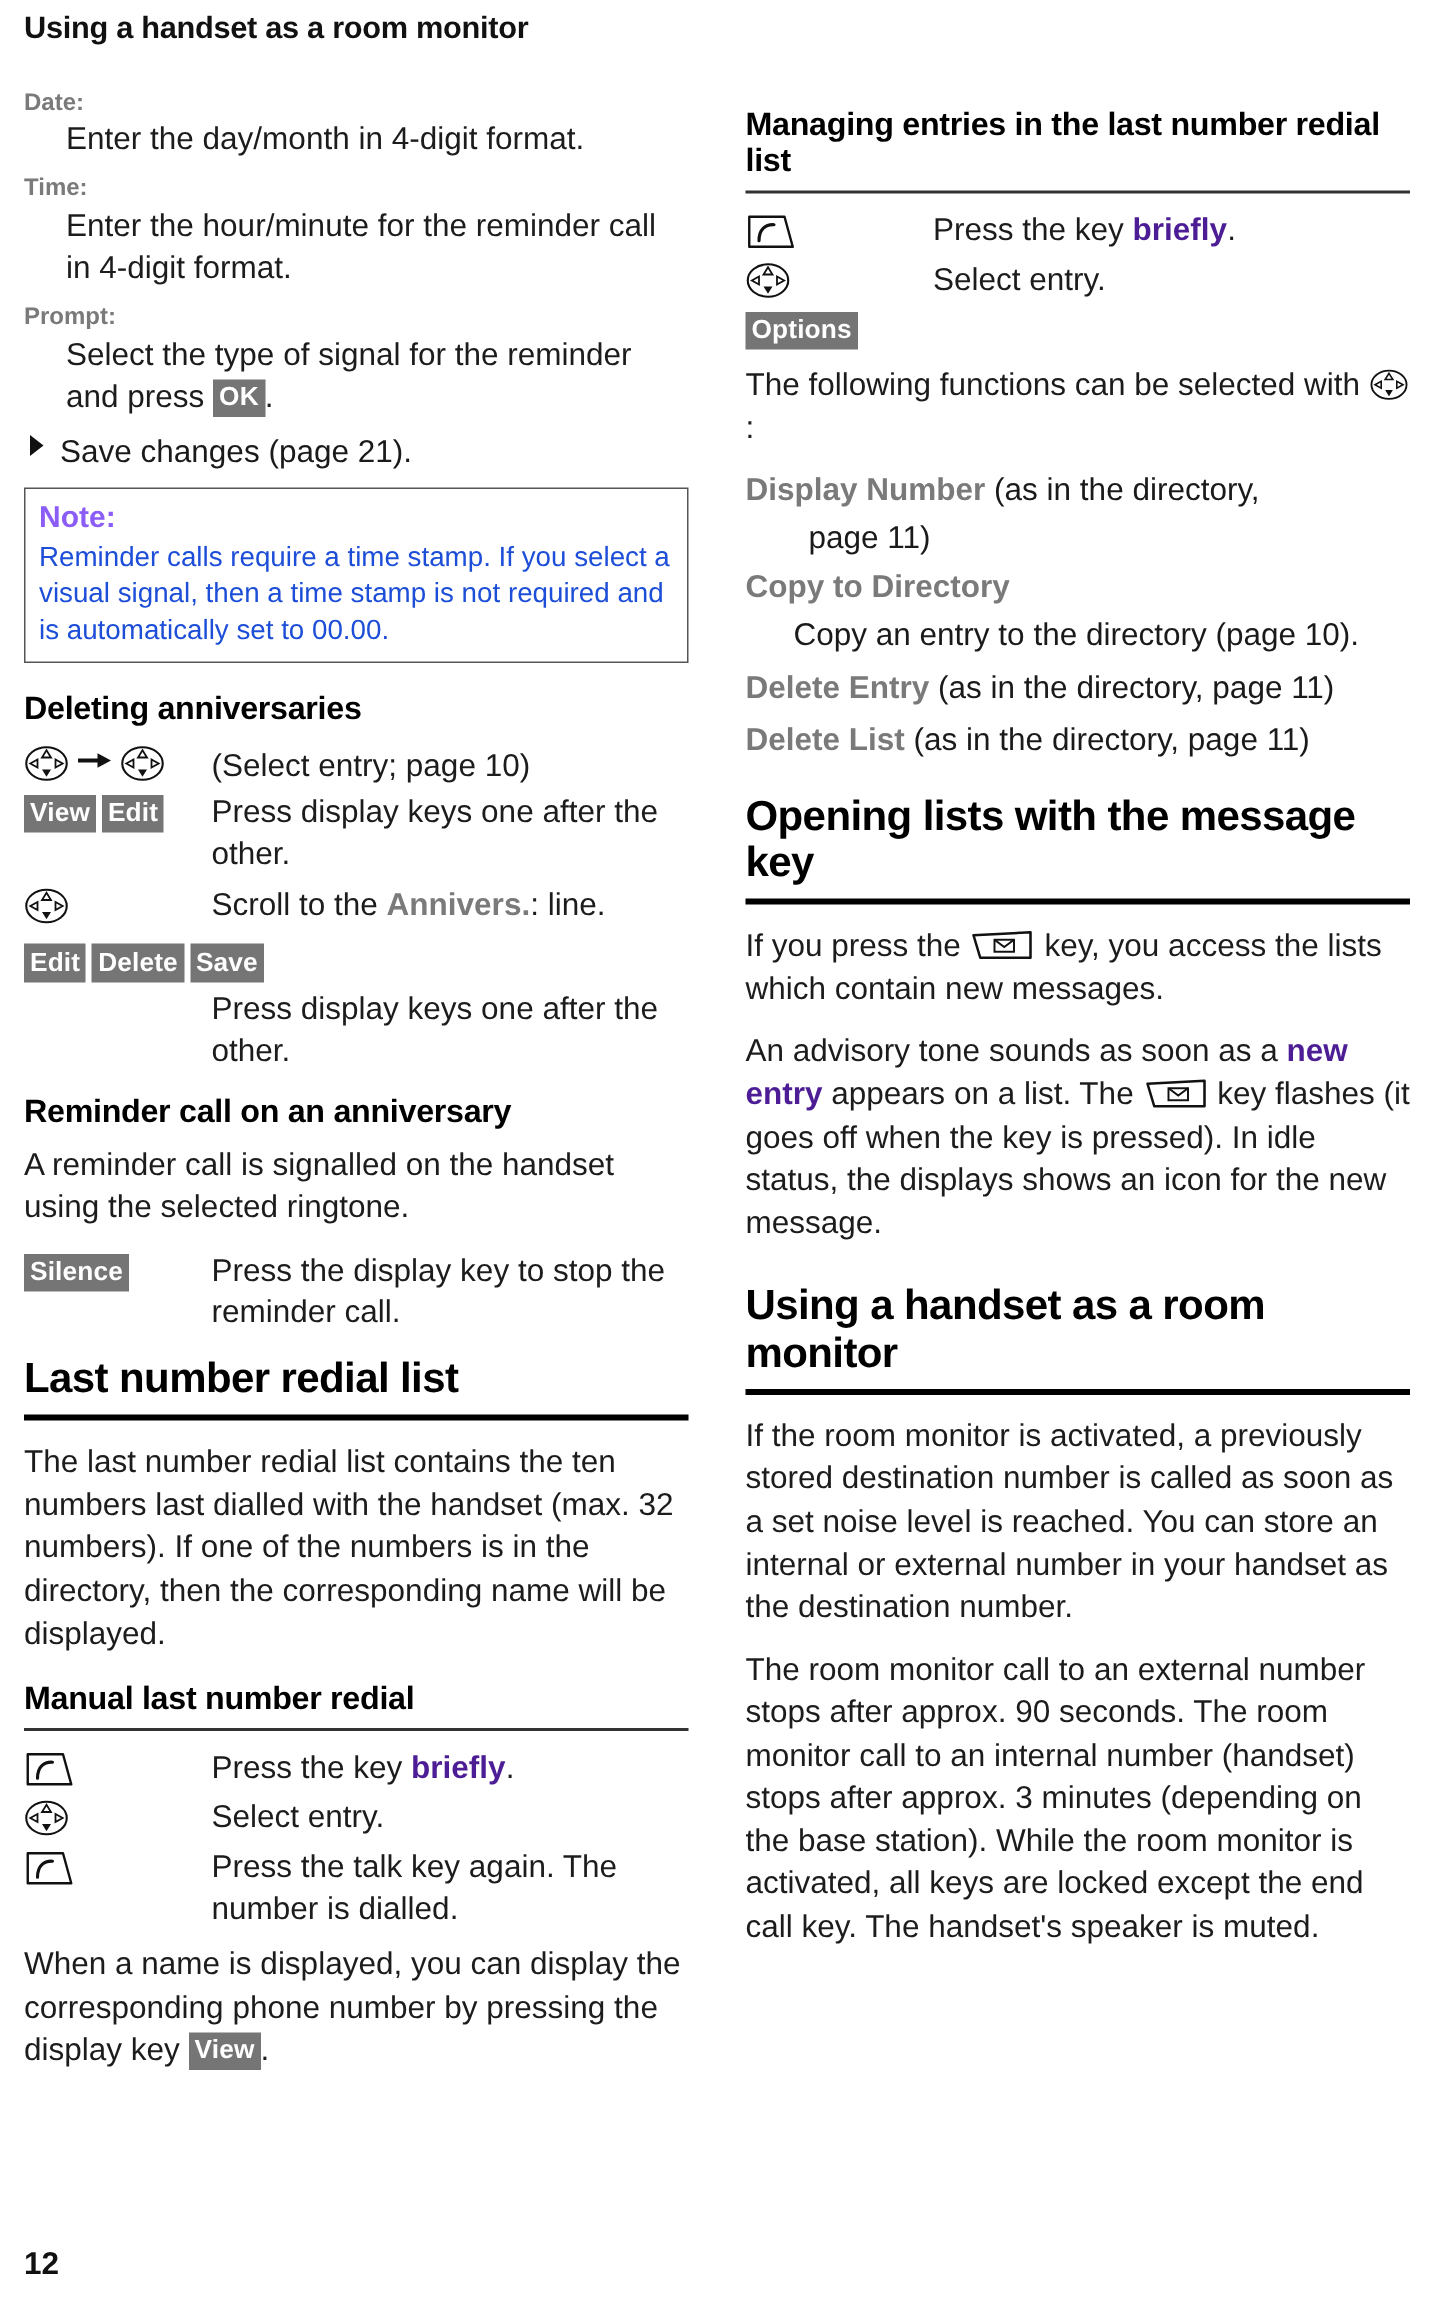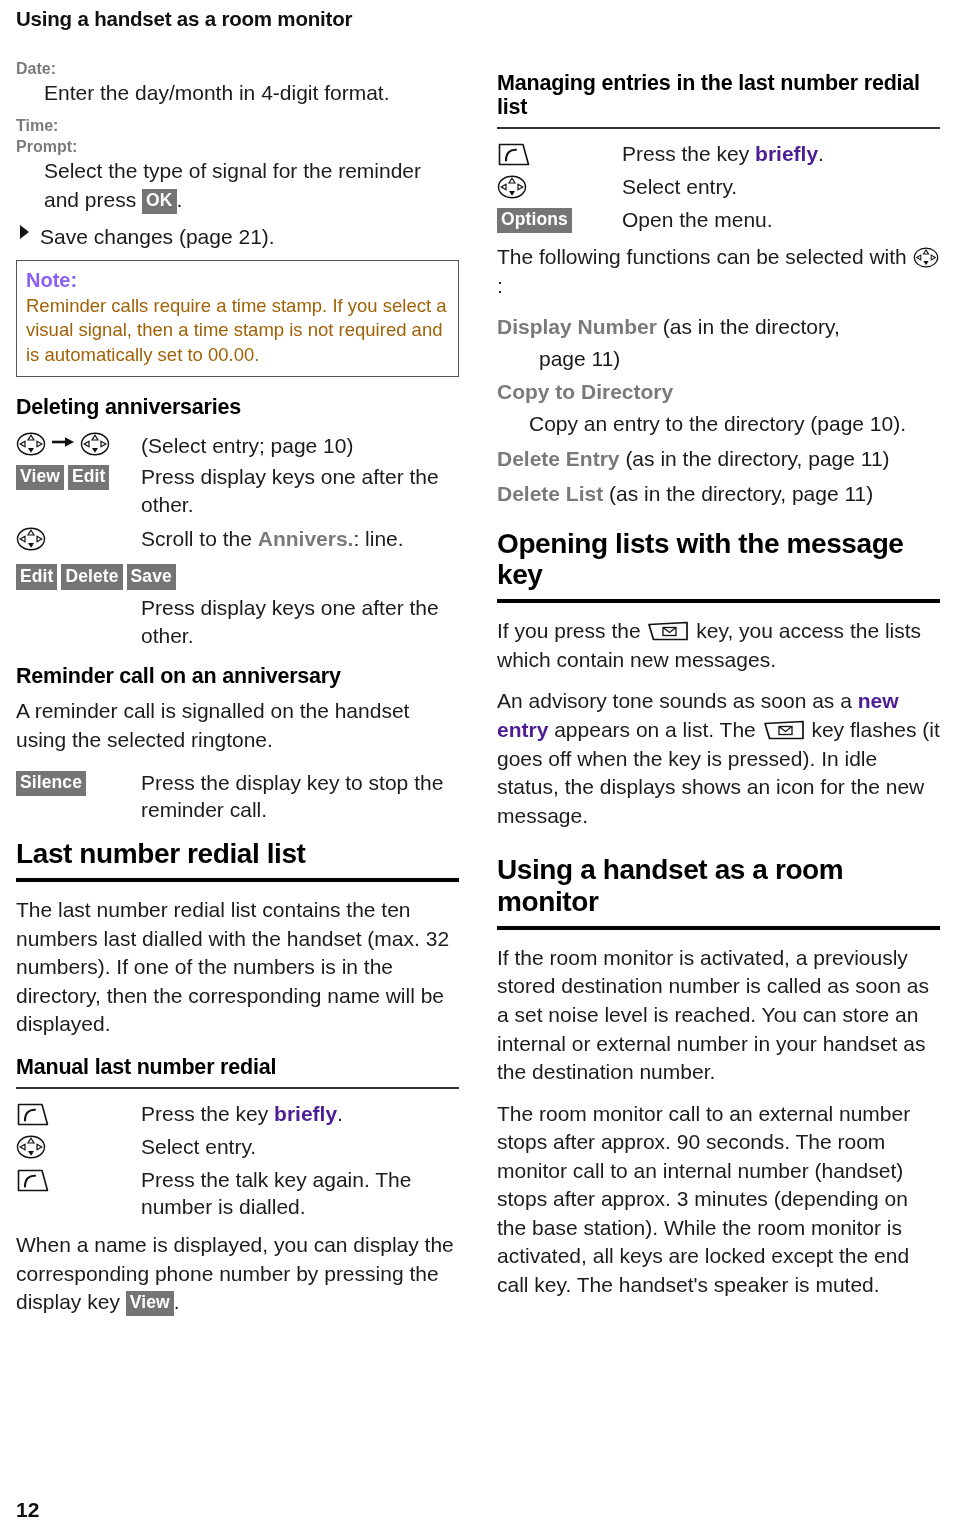--- a/index.html
+++ b/index.html
@@ -119,21 +119,21 @@
     font-size: 20px;
     font-weight: bold;
     color: #8b5cf6;
     margin: 0 0 2px 0;
     line-height: 1.2;
   }
   .note-body {
     font-size: 18.5px;
     line-height: 1.32;
     margin: 0;
-    color: #a16207;
+    color: #1d4ed8;
   }
 
   
   .step {
     display: flex;
     align-items: flex-start;
     margin: 0 0 2px 0;
   }
   .step-keys {
     flex: 0 0 125px;
@@ -218,20 +218,21 @@
 
   <div class="columns">
 
     <div class="col col-left">
 
       <div>
         <div class="term">Date:</div>
         <div class="term-def">Enter the day/month in 4-digit format.</div>
 
         <div class="term">Time:</div>
+        <div class="term-def">Enter the hour/minute for the reminder call in 4-digit format.</div>
 
         <div class="term">Prompt:</div>
         <div class="term-def"><span>Select the type of signal for the reminder and press </span><span class="dkey">OK</span><span>.</span></div>
       </div>
 
       <div class="bullet-line">
         <svg class="icon icon-tri" viewBox="0 0 13 18">
           <polygon points="2,2 11,9 2,16" fill="#111"></polygon>
         </svg>
         <span class="txt">Save changes (page 21).</span>
@@ -377,21 +378,20 @@
             <polygon points="25.8,12 21,9.3 21,14.7" fill="none" stroke="#111" stroke-width="1.2"></polygon>
           </svg>
         </div>
         <div class="step-text">Select entry.</div>
       </div>
 
       <div class="step">
         <div class="step-keys">
           <span class="dkey">Options</span>
         </div>
-        <div class="step-text">Open the menu.</div>
       </div>
 
       <p style="margin-top:7px;"><span>The following functions can be selected with </span><svg class="icon icon-nav-sm" viewBox="0 0 30 24">
             <ellipse cx="15" cy="12" rx="13.5" ry="10.8" fill="none" stroke="#111" stroke-width="1.4"></ellipse>
             <polygon points="15,3.2 18,8 12,8" fill="none" stroke="#111" stroke-width="1.2"></polygon>
             <polygon points="15,20.8 18,16 12,16" fill="#111"></polygon>
             <polygon points="4.2,12 9,9.3 9,14.7" fill="none" stroke="#111" stroke-width="1.2"></polygon>
             <polygon points="25.8,12 21,9.3 21,14.7" fill="none" stroke="#111" stroke-width="1.2"></polygon>
           </svg><span>:</span></p>
 

